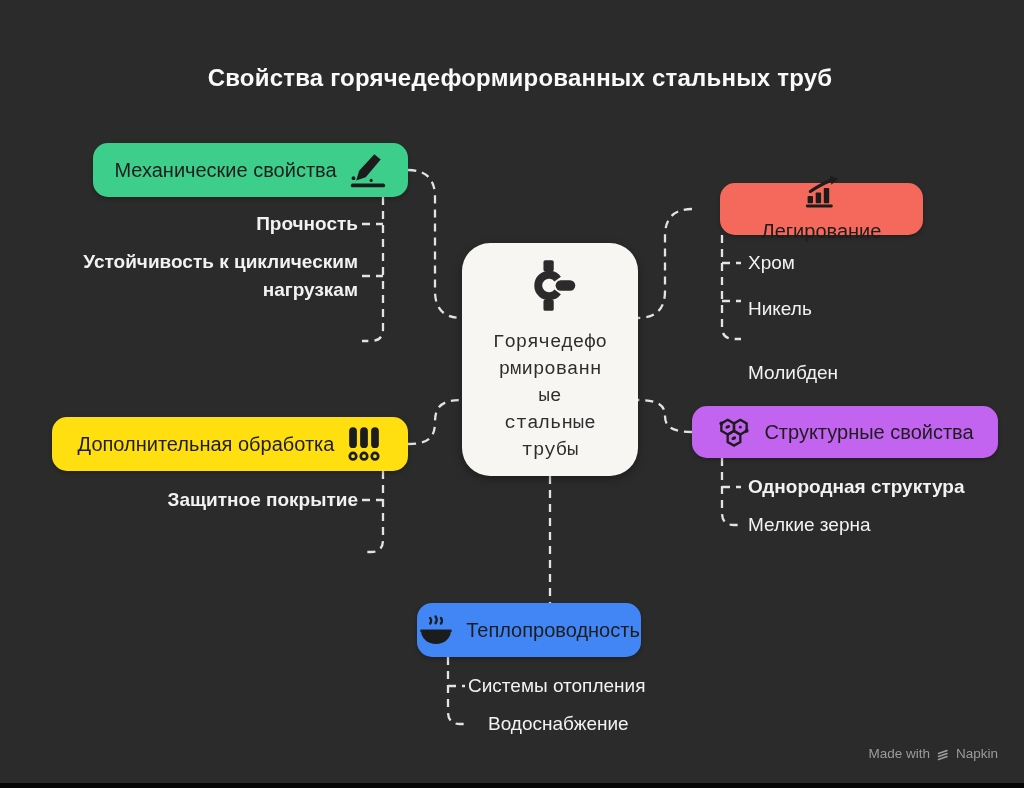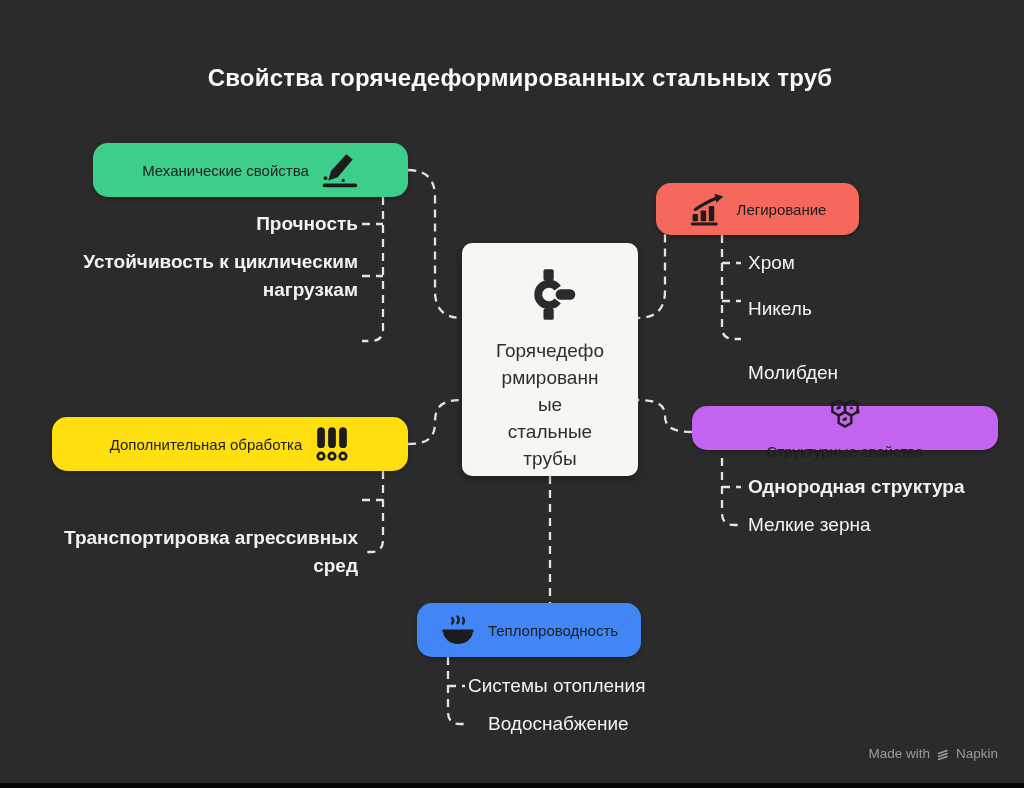--- a/index.html
+++ b/index.html
@@ -10,35 +10,36 @@
   }
   .bottom-strip{position:absolute;left:0;bottom:0;width:100%;height:5px;background:#050505;}
   .title{
     position:absolute;top:56px;left:0;width:100%;margin:8px;
     text-align:center;font-size:24px;font-weight:700;color:#FAFAFA;letter-spacing:.2px;
   }
   svg.connectors{position:absolute;left:0;top:0;width:1024px;height:788px;}
   svg.connectors path{fill:none;stroke:#E3E3E3;stroke-width:2.3;stroke-dasharray:8 6;}
   .pill{
     position:absolute;display:flex;align-items:center;justify-content:center;gap:12px;
-    border-radius:15px;color:#1D1D1D;font-size:15px;font-weight:400;
+    border-radius:15px;color:#1D1D1D;font-size:20px;font-weight:400;
     box-shadow:0 2px 4px rgba(0,0,0,.25);
   }
   .pill .icon{display:flex;align-items:center;}
   .pill .icon svg{display:block;}
   .item{
     position:absolute;color:#F2F2F2;font-size:19px;line-height:28px;white-space:pre-line;
   }
   .item.r{text-align:right;font-weight:bold;}
   .center-node{
     position:absolute;left:462px;top:243px;width:176px;height:233px;
-    background:#F7F6F3;border-radius:10px;
+    background:#F7F6F3;border-radius:28px;
     display:flex;flex-direction:column;align-items:center;
-    box-sizing:border-box;padding-top:25px;
+    box-sizing:border-box;padding-top:16px;
     box-shadow:0 3px 8px rgba(0,0,0,.35);
+    font-family:Liberation Mono, monospace;
   }
   .center-label{
     margin-top:12px;font-size:19px;line-height:27px;color:#2E2E2E;
     text-align:center;white-space:pre-line;
   }
   .watermark{
     position:absolute;top:746px;right:26px;display:flex;align-items:flex-end;gap:6px;
     font-size:13.5px;color:#9B9B9B;
   }
   .watermark .icon svg{display:block;}
@@ -84,21 +85,21 @@
         <circle cx="5" cy="30" r="2.1"></circle>
         <circle cx="24.5" cy="32.5" r="1.7"></circle>
         <rect x="2" y="36" width="38" height="4.2" rx="2.1"></rect>
       </svg>
     </span>
   </div>
   <div class="item r" style="top:210px;right:666px;">Прочность</div>
   <div class="item r" style="top:248px;right:666px;">Устойчивость к циклическим
 нагрузкам</div>
 
-  <div class="pill" style="left: 656px; top: 183px; width: 203px; height: 52px; background-color: rgb(245, 105, 92);">
+  <div class="pill" style="left: 720px; top: 183px; width: 203px; height: 52px; background-color: rgb(245, 105, 92); flex-direction: column;">
     <span class="icon">
       <svg width="36" height="33" viewBox="0 0 40 36" fill="#1C1C1C">
         <rect x="4" y="23" width="6" height="8" rx="1"></rect>
         <rect x="13" y="19" width="6" height="12" rx="1"></rect>
         <rect x="22" y="14" width="6" height="17" rx="1"></rect>
         <rect x="2" y="32.5" width="30" height="3.2" rx="1.6"></rect>
         <path d="M7 18 C 14 13 22 9 30 5.5" stroke="#1C1C1C" stroke-width="3.4" stroke-linecap="round" fill="none"></path>
         <polygon points="28.5,0.5 38,3.5 30.5,10.5"></polygon>
       </svg>
     </span>
@@ -114,24 +115,23 @@
       <svg width="36" height="38" viewBox="0 0 40 40" fill="#1C1C1C">
         <rect x="3.5" y="1.5" width="8.6" height="23" rx="4.3"></rect>
         <rect x="15.7" y="1.5" width="8.6" height="23" rx="4.3"></rect>
         <rect x="27.9" y="1.5" width="8.6" height="23" rx="4.3"></rect>
         <circle cx="7.8" cy="33.5" r="3.6" fill="none" stroke="#1C1C1C" stroke-width="3"></circle>
         <circle cx="20" cy="33.5" r="3.6" fill="none" stroke="#1C1C1C" stroke-width="3"></circle>
         <circle cx="32.2" cy="33.5" r="3.6" fill="none" stroke="#1C1C1C" stroke-width="3"></circle>
       </svg>
     </span>
   </div>
-  <div class="item r" style="top:524px;right:666px;">Транспортировка агрессивных
-сред</div>
+  <div class="item r" style="top:486px;right:666px;">Защитное покрытие</div>
 
-  <div class="pill" style="left: 692px; top: 406px; width: 306px; height: 44px; background-color: rgb(195, 100, 240); flex-direction: column;">
+  <div class="pill" style="left: 692px; top: 406px; width: 306px; height: 52px; background-color: rgb(195, 100, 240);">
     <span class="icon">
       <svg width="36" height="35" viewBox="0 0 37 35" fill="none" stroke="#1C1C1C" stroke-width="2.4">
         <polygon points="12,4.5 18.5,8.25 18.5,15.75 12,19.5 5.5,15.75 5.5,8.25"></polygon>
         <polygon points="25,4.5 31.5,8.25 31.5,15.75 25,19.5 18.5,15.75 18.5,8.25"></polygon>
         <polygon points="18.5,16 25,19.75 25,27.25 18.5,31 12,27.25 12,19.75"></polygon>
         <ellipse cx="12" cy="11.8" rx="2.6" ry="1.6" fill="#1C1C1C" stroke="none" transform="rotate(-25 12 11.8)"></ellipse>
         <ellipse cx="18.3" cy="23.4" rx="2.6" ry="1.6" fill="#1C1C1C" stroke="none" transform="rotate(-25 18.3 23.4)"></ellipse>
         <circle cx="25" cy="12" r="1.4" fill="#1C1C1C" stroke="none"></circle>
         <circle cx="5.5" cy="8.25" r="2" fill="#1C1C1C" stroke="none"></circle>
         <circle cx="31.5" cy="15.75" r="2" fill="#1C1C1C" stroke="none"></circle>

